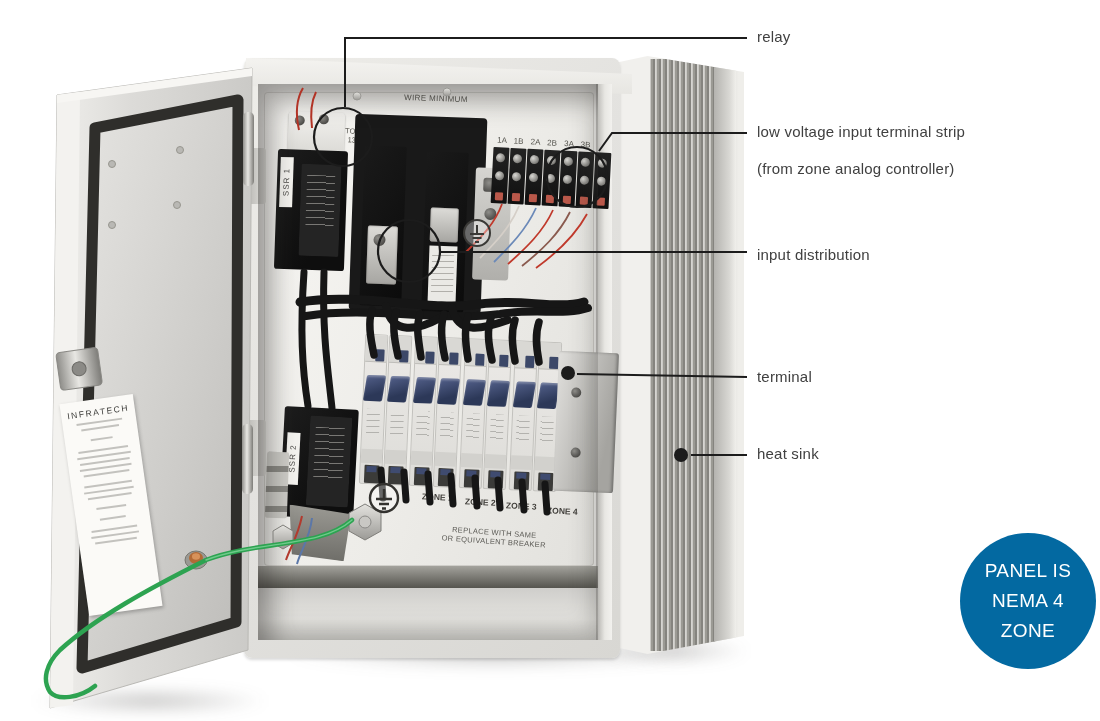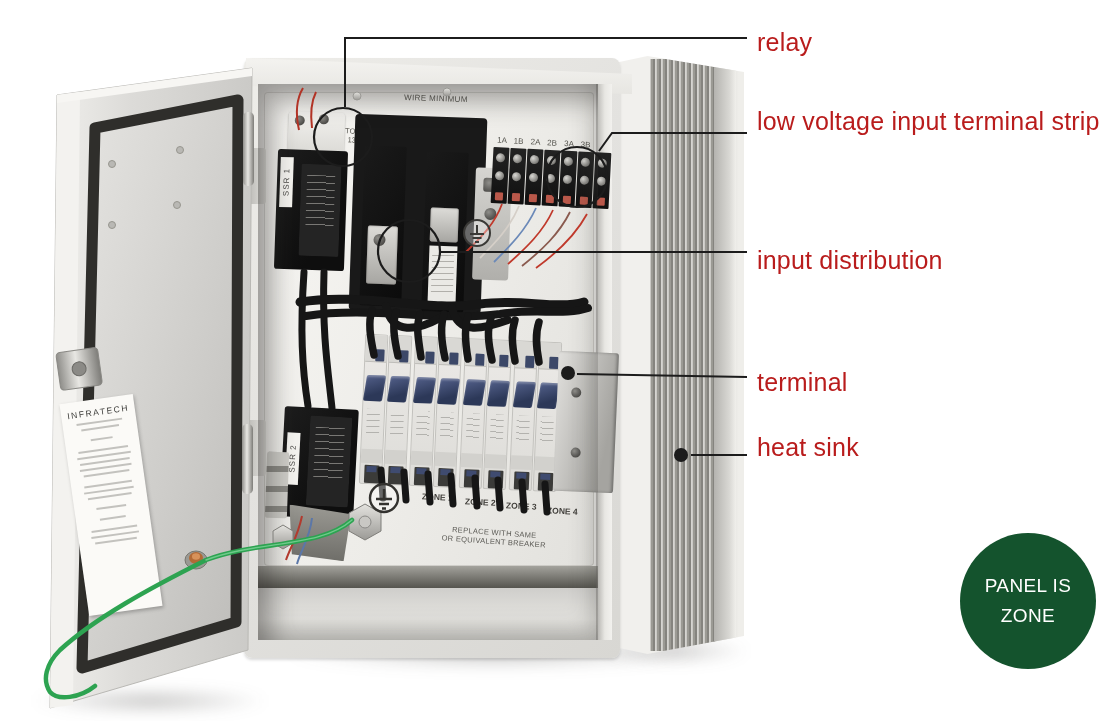--- a/index.html
+++ b/index.html
@@ -64,21 +64,21 @@
   .toggle{position:absolute;top:40px;left:1px;right:1px;height:26px;border-radius:2px;
     background:linear-gradient(160deg,#53608a,#2c3858 70%);transform:skewX(-7deg);box-shadow:inset 0 2px 2px rgba(255,255,255,.25);}
   .spec-lines{position:absolute;top:74px;left:4px;right:4px;height:28px;
     background:repeating-linear-gradient(180deg,transparent 0 5px,#b3b2ae 5px 6px);}
   .pole-bottom{position:absolute;bottom:20px;left:0;right:0;height:14px;background:#d2d1cd;}
   .pole-term{position:absolute;bottom:0;left:4px;width:15px;height:18px;background:#3b3b39;border-radius:1px;}
   .pole-term::before{content:"";position:absolute;top:1px;left:2px;width:10px;height:6px;background:#3f4b70;}
   .bracket-metal{background:linear-gradient(100deg,#e0dfdc,#a5a4a0 80%);border-radius:3px;box-shadow:inset -2px 0 3px rgba(0,0,0,.3);}
 
   
-  .ann{position:absolute;left:757px;font-size:25px;color:#b91c1c;letter-spacing:.2px;white-space:nowrap;z-index:48;}
+  .ann{position:absolute;left:757px;font-size:15px;color:#404040;letter-spacing:.2px;white-space:nowrap;z-index:48;}
   .badge{position:absolute;left:960px;top:533px;width:136px;height:136px;border-radius:50%;
     display:flex;flex-direction:column;justify-content:center;text-align:center;
     color:#fff;font-size:19px;line-height:30px;letter-spacing:.4px;z-index:48;}
 
   .door-label{left:74px;top:398px;width:74px;height:214px;background:#fbfaf7;z-index:42;
     transform:rotate(-8deg);box-shadow:1px 2px 4px rgba(0,0,0,.25);padding:8px 6px;box-sizing:border-box;}
   .brand{font-size:8.5px;letter-spacing:1.6px;color:#3a3a37;text-align:center;white-space:nowrap;}
   .fineline{height:2px;background:#c3c2be;margin:4px auto 0 auto;}
 
   svg{position:absolute;left:0;top:0;}
@@ -429,23 +429,25 @@
       <path d="M747,252 L440,252"></path>
       <circle cx="409" cy="251" r="31" stroke-width="2.2"></circle>
       <path d="M747,377 L577,374"></path>
       <path d="M747,455 L691,455"></path>
     </g>
     <circle cx="568" cy="373" r="7" fill="#1c1c1c"></circle>
     <circle cx="681" cy="455" r="7" fill="#1c1c1c"></circle>
   </svg>
 
   <div class="ann" style="top:28px;">relay</div>
-  <div class="ann" style="top:107px;">low voltage input terminal strip</div>
+  <div class="ann" style="top:123px;">low voltage input terminal strip</div>
+  <div class="ann" style="top:160px;">(from zone analog controller)</div>
   <div class="ann" style="top:246px;">input distribution</div>
   <div class="ann" style="top:368px;">terminal</div>
-  <div class="ann" style="top:433px;">heat sink</div>
-
-  <div class="badge" id="nema-badge" style="background: #14532d; color: rgb(255, 255, 255);">
+  <div class="ann" style="top:445px;">heat sink</div>
+
+  <div class="badge" id="nema-badge" style="background: #0369a1; color: rgb(255, 255, 255);">
     <span>PANEL IS</span>
+    <span>NEMA 4</span>
     <span>ZONE</span>
   </div>
 
 </div>
 
 </body></html>

